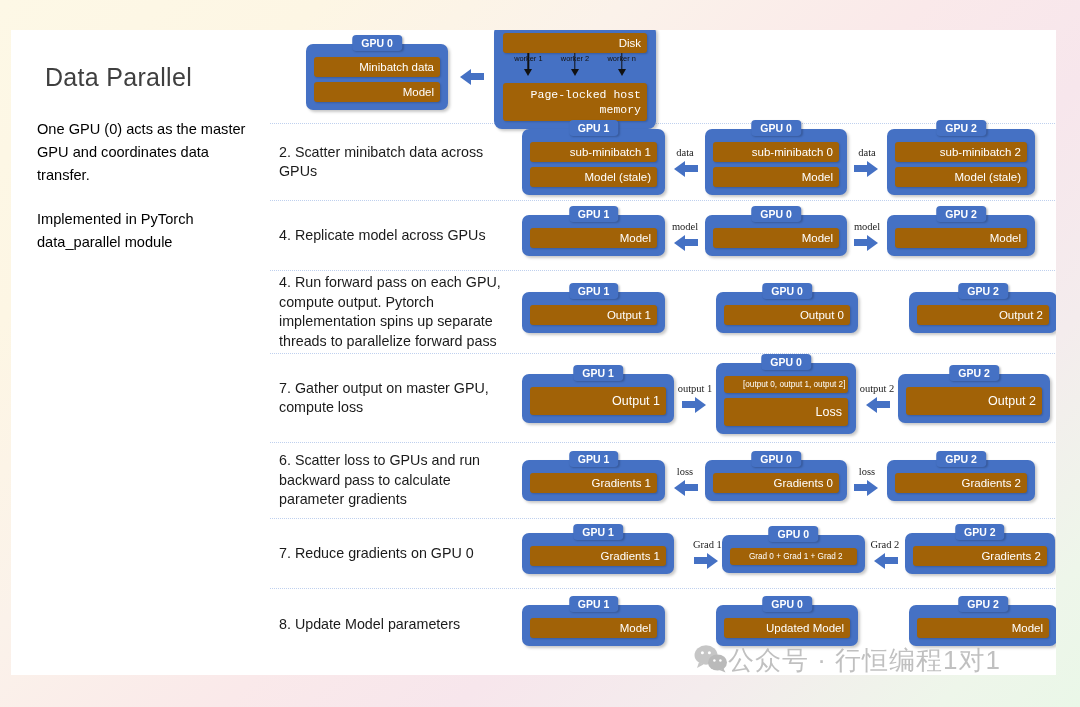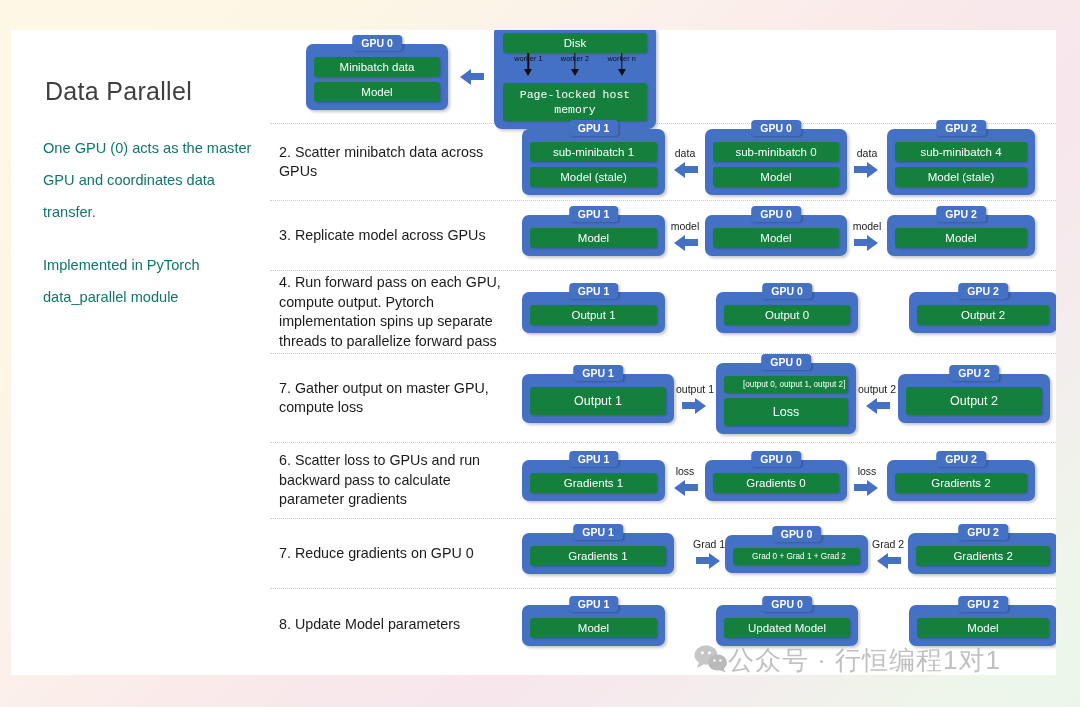--- a/index.html
+++ b/index.html
@@ -21,35 +21,35 @@
     width: 1045px; height: 645px;
     background: #ffffff;
     display: flex;
     overflow: hidden;
   }
 
   
   .left-panel {
     width: 259px;
     flex: 0 0 259px;
-    padding: 34px 18px 0 22px;
+    padding: 20px 18px 0 22px;
   }
   .deck-title {
     font-size: 25px;
     color: #3f3f3f;
     font-weight: 400;
     letter-spacing: .3px;
     margin: 13px 0 0 12px;
   }
   .lead-para {
-    color: #0f766e;
+    color: #000000;
     font-size: 14.6px;
-    line-height: 32px;
+    line-height: 23px;
     margin-top: 26px;
-    margin-left: 10px;
+    margin-left: 4px;
   }
   .lead-para.second { margin-top: 21px; }
 
   
   .steps {
     flex: 1 1 auto;
     position: relative;
   }
   .row {
     position: relative;
@@ -94,41 +94,42 @@
     background: #4571c4;
     color: #ffffff;
     font-size: 10.5px;
     font-weight: 700;
     padding: 2px 9px 2px 9px;
     border-radius: 4px;
     white-space: nowrap;
     box-shadow: 1px 1px 2px rgba(0,0,0,.2);
   }
   .chip {
-    background: #15803d;
+    background: #a16207;
     color: #ffffff;
     border-radius: 3px;
-    text-align: center;
+    text-align: right;
     font-size: 11.5px;
     padding: 4px 6px;
     box-shadow: 1px 1px 2px rgba(0,0,0,.18);
     white-space: nowrap;
     overflow: hidden;
   }
   .chip.small { font-size: 8.2px; padding: 4px 19px; }
   .chip.tall { padding: 7px 6px; font-size: 12.5px; }
 
   
   .arrow-wrap {
     display: flex;
     flex-direction: column;
     align-items: center;
     justify-content: center;
     min-width: 40px;
     gap: 2px;
+    font-family: Liberation Serif, serif;
   }
   .arrow-label {
     font-size: 10.5px;
     color: #1b1b1b;
     white-space: nowrap;
   }
   .arrow-glyph {
     width: 26px; height: 17px;
     position: relative;
   }
@@ -280,28 +281,28 @@
           <div class="gpu-badge">GPU 0</div>
           <div class="chip">sub-minibatch 0</div>
           <div class="chip">Model</div>
         </div>
         <div class="arrow-wrap">
           <span class="arrow-label">data</span>
           <div class="arrow-glyph right"></div>
         </div>
         <div class="gpu" style="width:148px;">
           <div class="gpu-badge">GPU 2</div>
-          <div class="chip">sub-minibatch 4</div>
+          <div class="chip">sub-minibatch 2</div>
           <div class="chip">Model (stale)</div>
         </div>
       </div>
     </div>
 
     <div class="row" style="height:70px;">
-      <div class="row-text">3. Replicate model across GPUs</div>
+      <div class="row-text">4. Replicate model across GPUs</div>
       <div class="row-diagram">
         <div class="gpu" style="width:143px;margin-left:2px;">
           <div class="gpu-badge">GPU 1</div>
           <div class="chip">Model</div>
         </div>
         <div class="arrow-wrap">
           <span class="arrow-label">model</span>
           <div class="arrow-glyph left"></div>
         </div>
         <div class="gpu" style="width:142px;">

